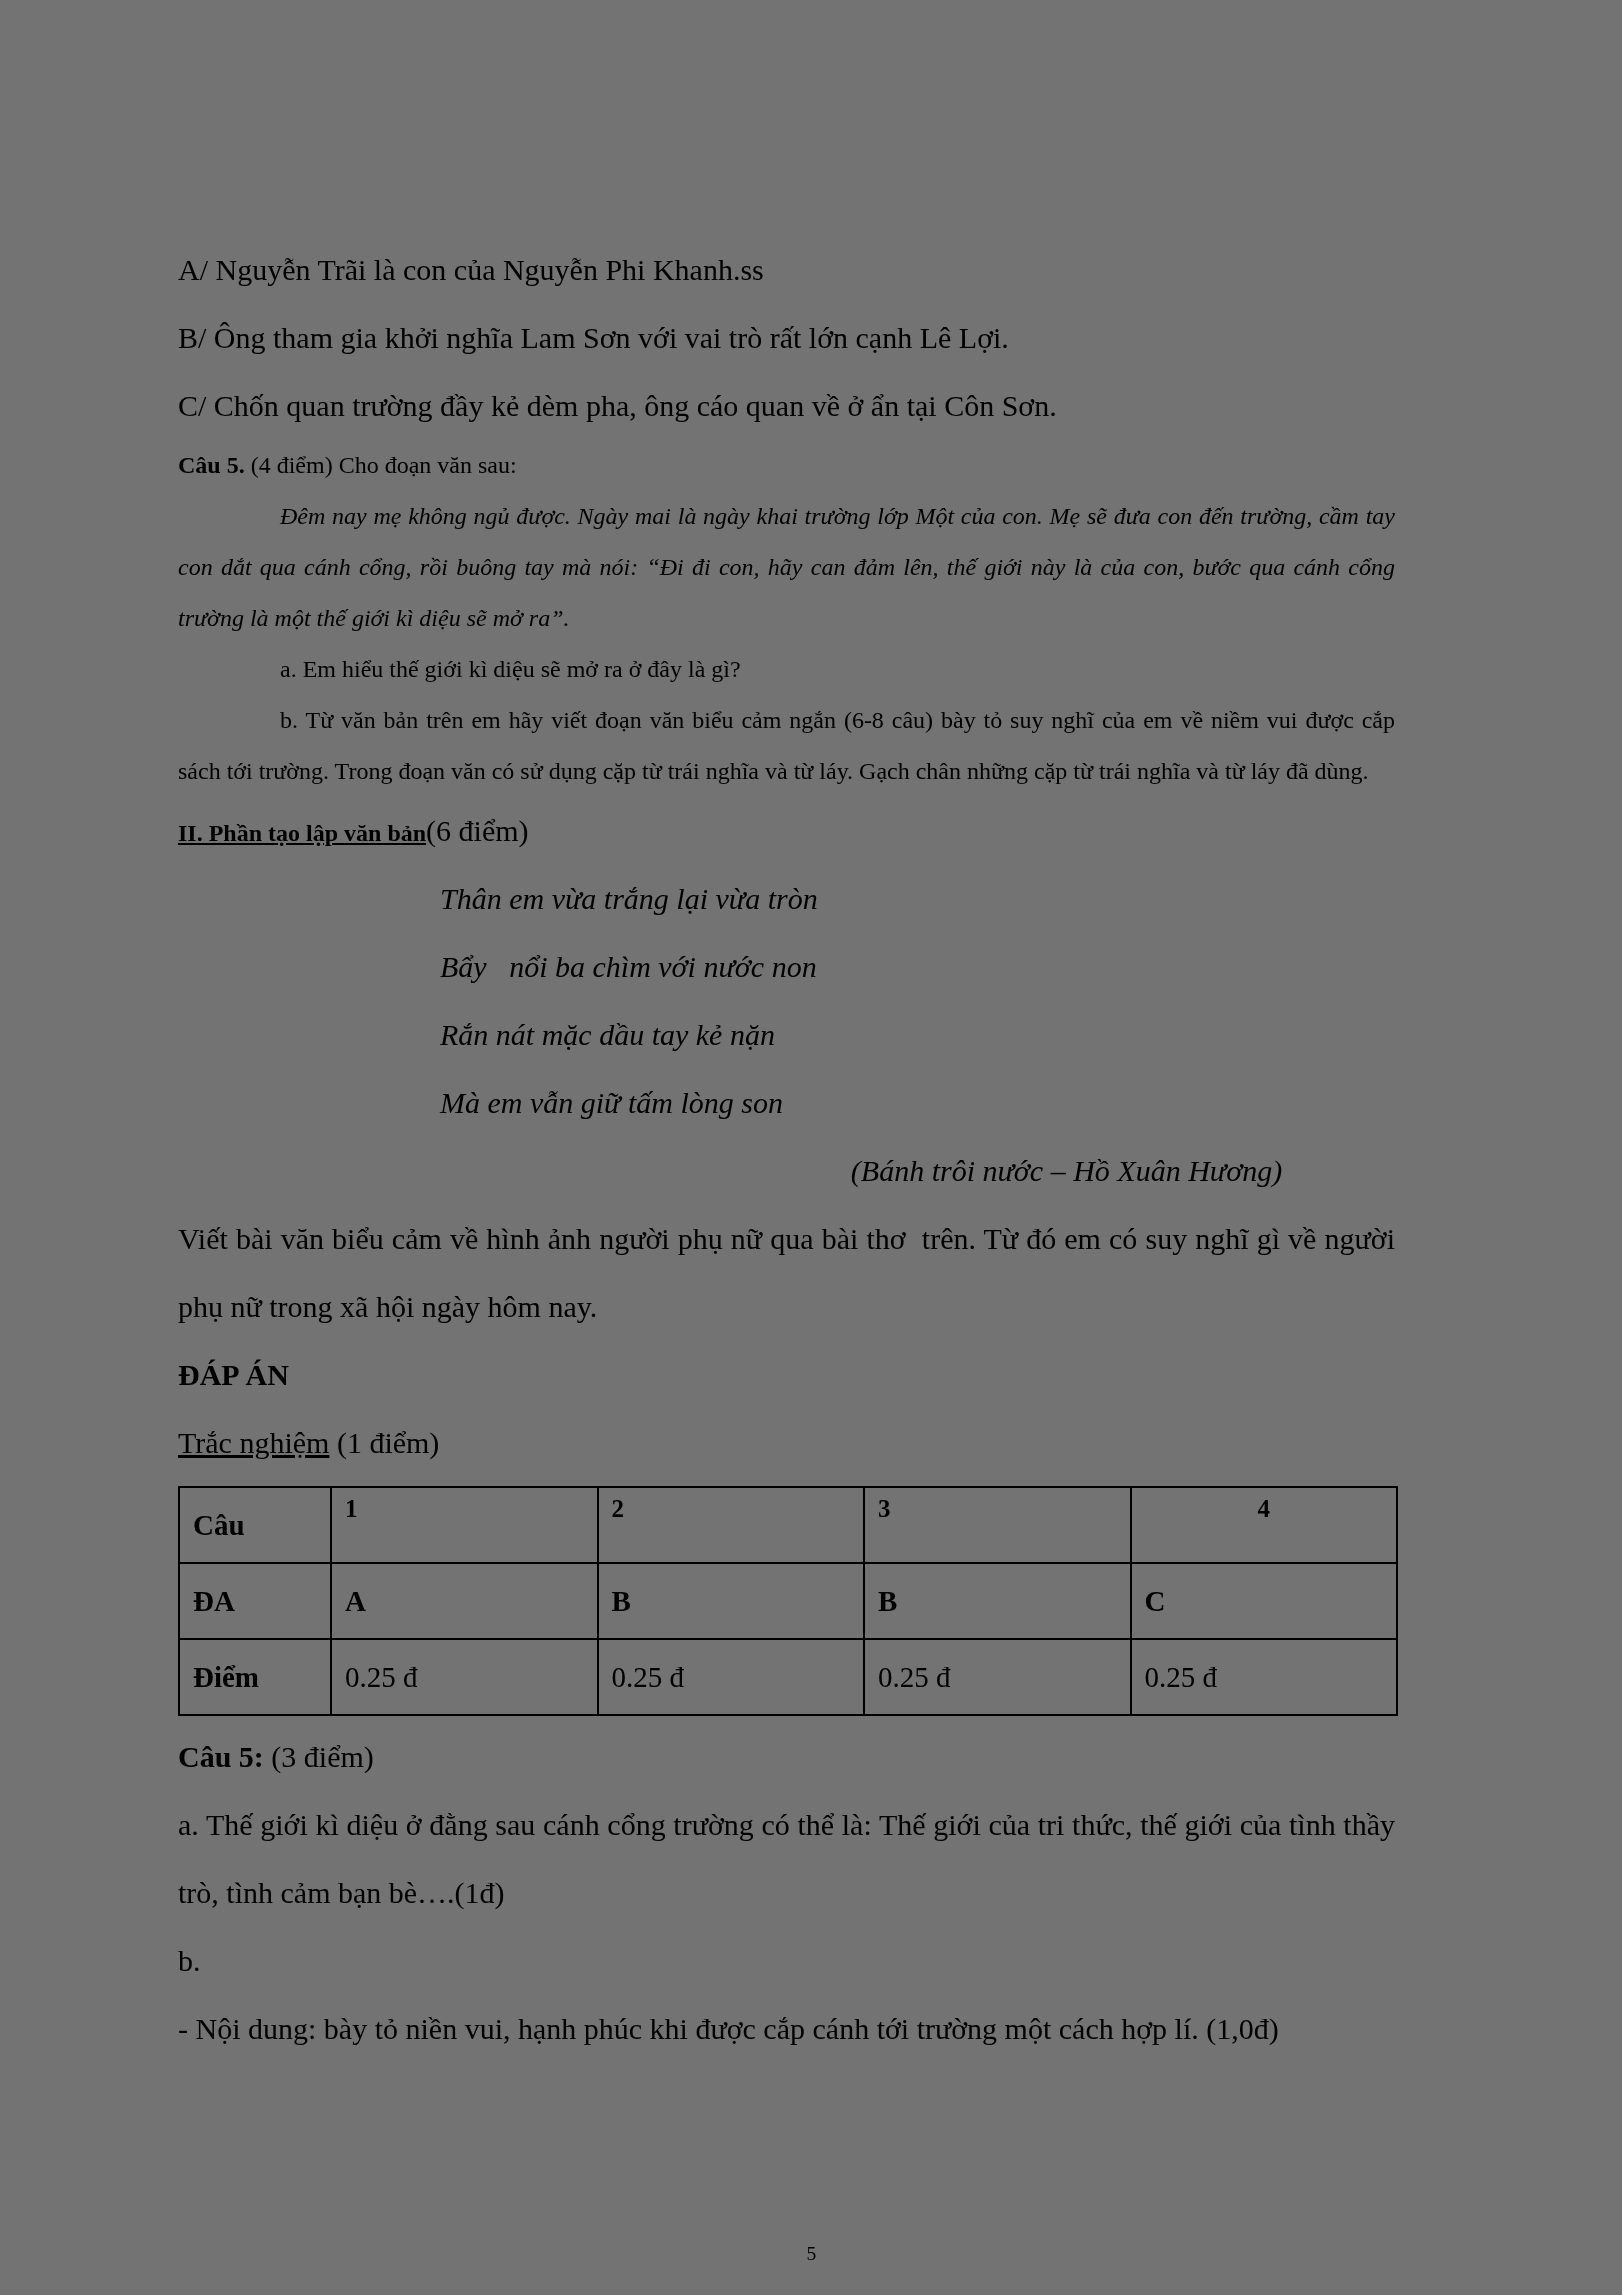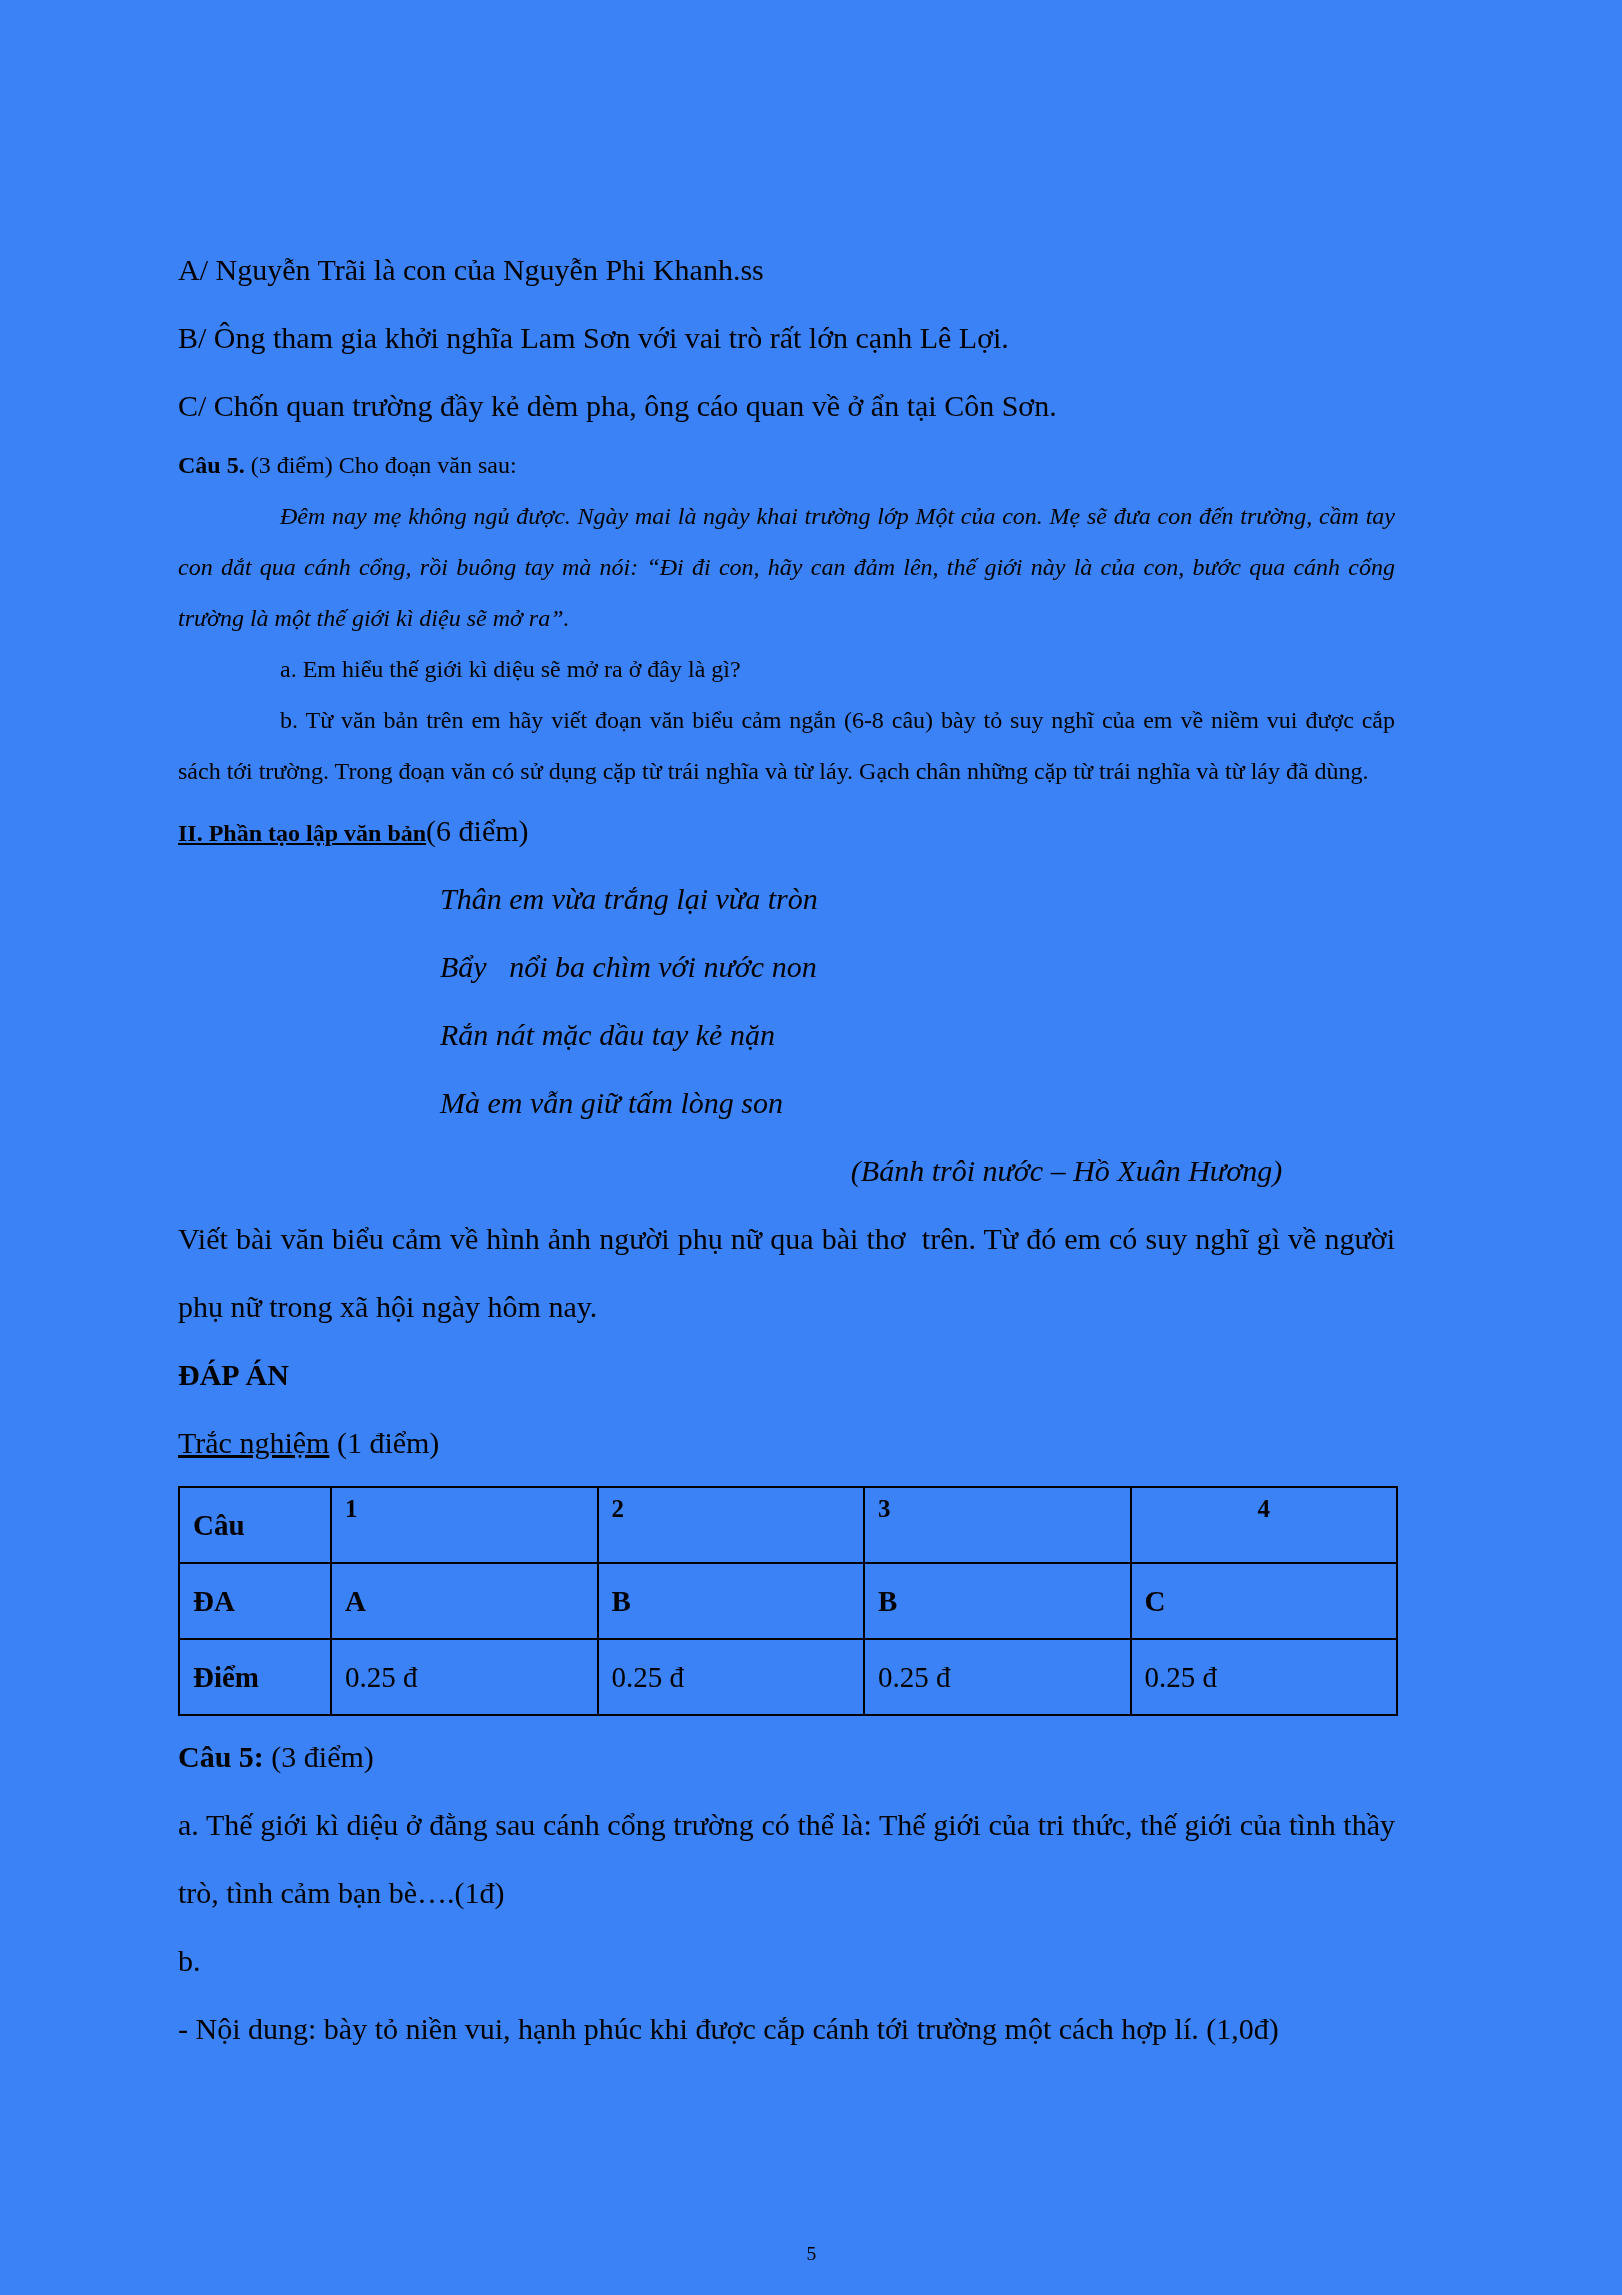--- a/index.html
+++ b/index.html
@@ -8,21 +8,21 @@
     width: 1623px;
     height: 2295px;
     background: #ffffff;
     color: #000000;
     font-family: "Liberation Serif", serif;
   }
   .page {
     position: relative;
     width: 1623px;
     height: 2295px;
-    background: #3b82f6;
+    background: #737373;
     overflow: hidden;
   }
   .content {
     position: absolute;
     left: 178px;
     top: 236px;
     width: 1217px;
   }
   p { margin: 0; padding: 0; }
   .big   { font-size: 30px; line-height: 68px; }
@@ -69,21 +69,21 @@
 </head>
 <body>
 
 <div class="page">
   <div class="content">
 
     <p class="big">A/ Nguyễn Trãi là con của Nguyễn Phi Khanh.ss</p>
     <p class="big">B/ Ông tham gia khởi nghĩa Lam Sơn với vai trò rất lớn cạnh Lê Lợi.</p>
     <p class="big">C/ Chốn quan trường đầy kẻ dèm pha, ông cáo quan về ở ẩn tại Côn Sơn.</p>
 
-    <p class="small"><span class="bold">Câu 5.</span><span> (3 điểm) Cho đoạn văn sau:</span></p>
+    <p class="small"><span class="bold">Câu 5.</span><span> (4 điểm) Cho đoạn văn sau:</span></p>
 
     <p class="small italic justify indent">Đêm nay mẹ không ngủ được. Ngày mai là ngày khai trường lớp Một của con. Mẹ sẽ đưa con đến trường, cầm tay con dắt qua cánh cổng, rồi buông tay mà nói: “Đi đi con, hãy can đảm lên, thế giới này là của con, bước qua cánh cổng trường là một thế giới kì diệu sẽ mở ra”.</p>
 
     <p class="small indent">a. Em hiểu thế giới kì diệu sẽ mở ra ở đây là gì?</p>
 
     <p class="small justify indent">b. Từ văn bản trên em hãy viết đoạn văn biểu cảm ngắn (6-8 câu) bày tỏ suy nghĩ của em về niềm vui được cắp sách tới trường. Trong đoạn văn có sử dụng cặp từ trái nghĩa và từ láy. Gạch chân những cặp từ trái nghĩa và từ láy đã dùng.</p>
 
     <p class="big"><span class="small bold underline">II. Phần tạo lập văn bản</span><span>(6 điểm)</span></p>
 
     <p class="big poem-line">Thân em vừa trắng lại vừa tròn</p>

